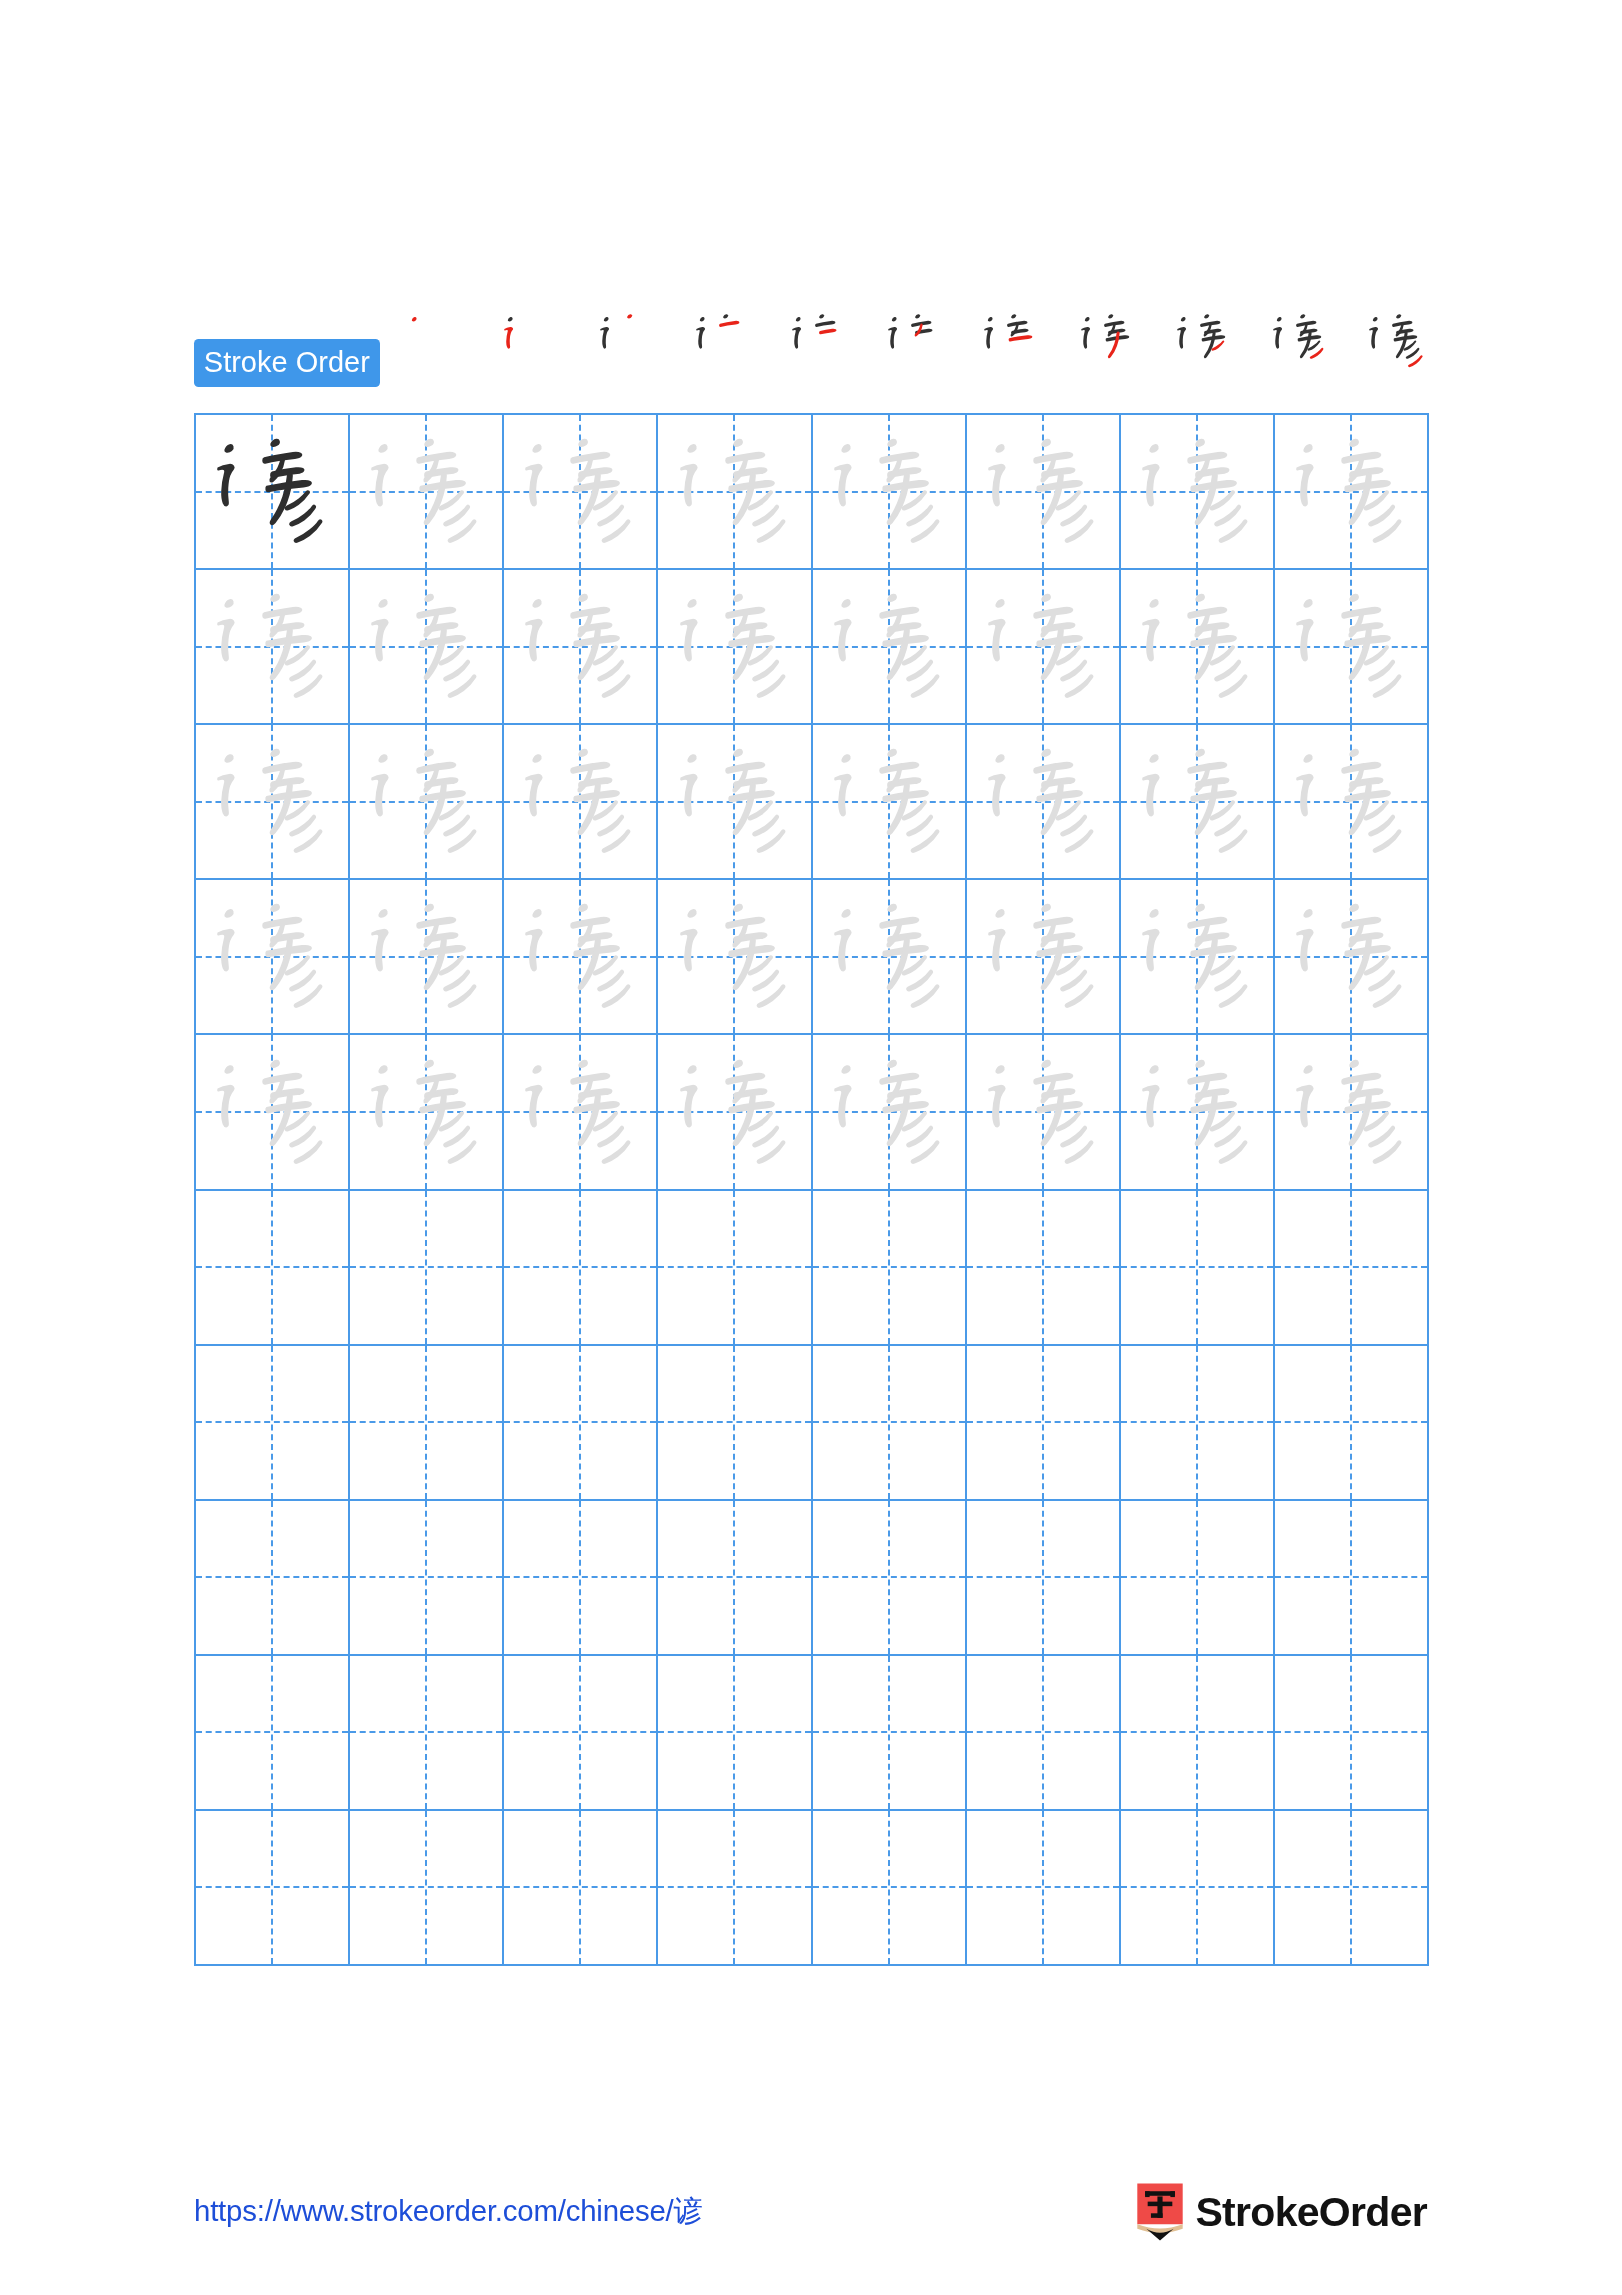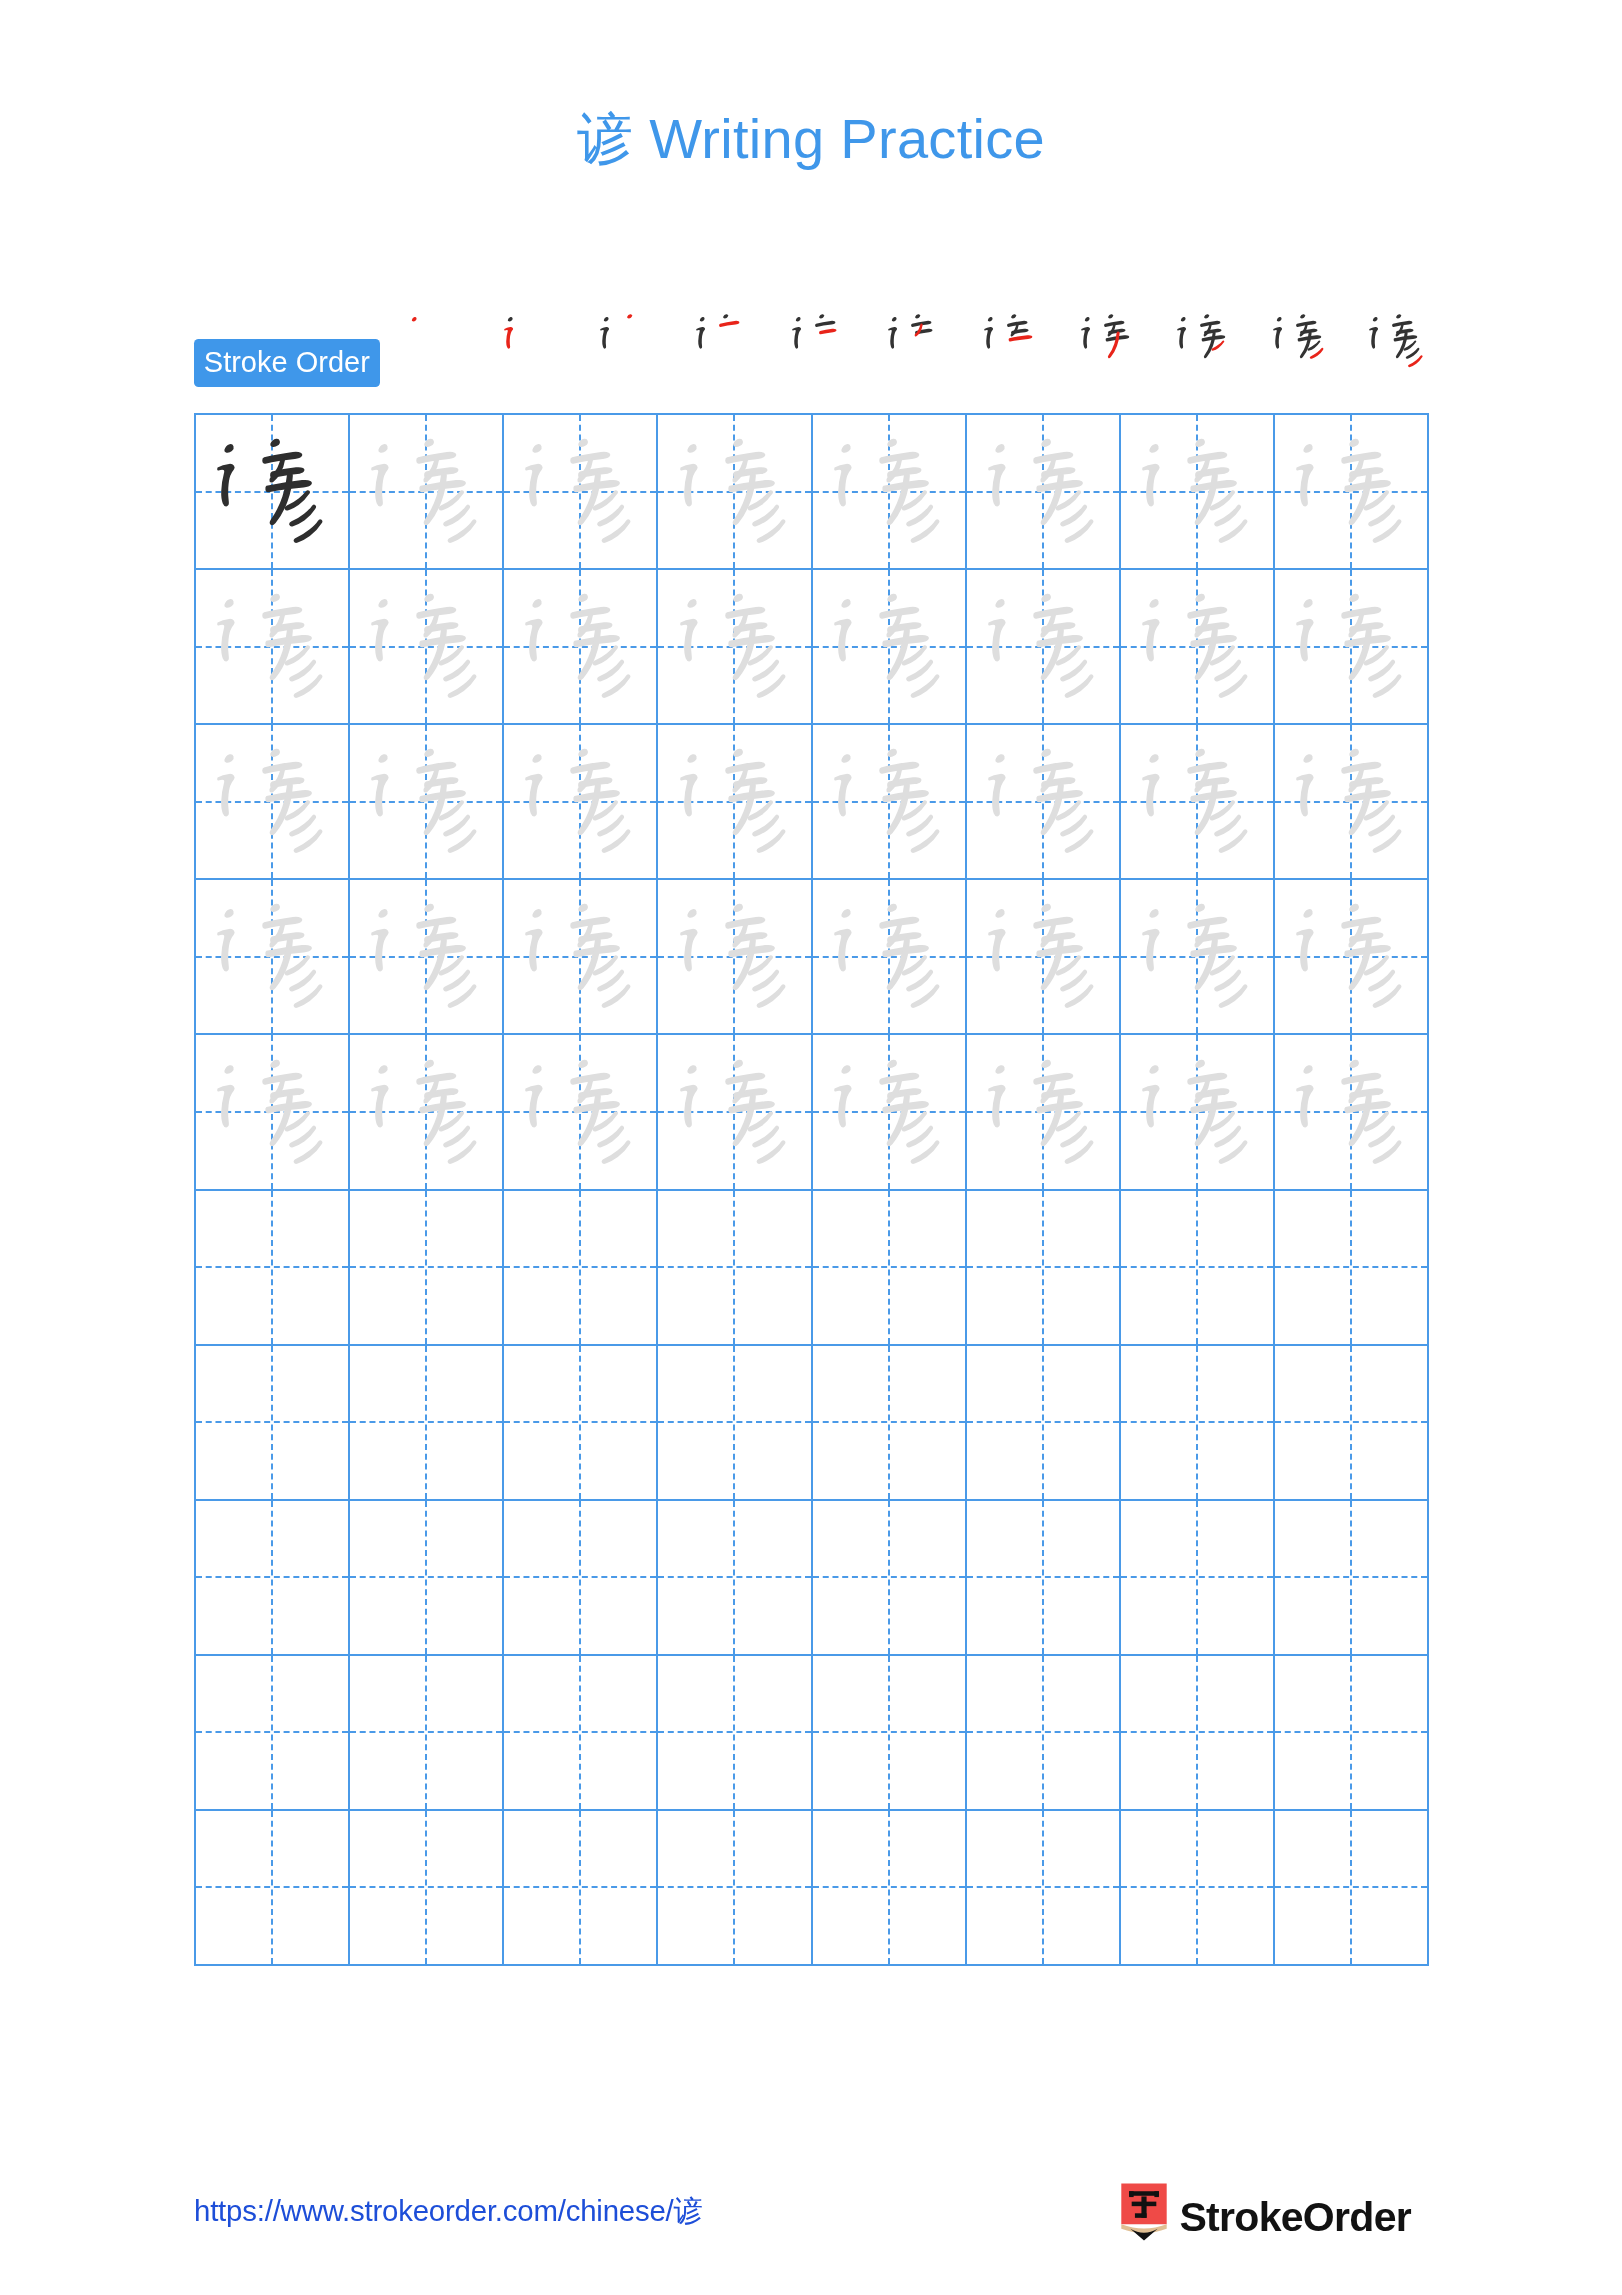--- a/index.html
+++ b/index.html
@@ -154,39 +154,38 @@
 
   .footer-url {
     font-size: 29.4px;
     color: #1d4ed8;
     white-space: nowrap;
     letter-spacing: -0.2px;
   }
 
   .brand {
     display: flex;
-    align-items: flex-end;
+    align-items: center;
     gap: 11.8px;
-    margin-right: 20px;
+    margin-right: 4px;
   }
   .brand-mark { width: 48px; height: 58px; display: block; flex: 0 0 auto; }
   .brand-name {
     font-size: 41px;
     font-weight: bold;
     color: #121212;
     white-space: nowrap;
     letter-spacing: -0.7px;
   }
 </style>
 </head>
 <body>
 
 <div class="page">
 
-  <div class="title">谚 Writing Practice</div>
 
   <div class="stroke-row">
     <div class="so-badge">Stroke Order</div>
     <div class="so-steps">
         <div class="so-step">
           <svg viewBox="0 0 1024 1024" xmlns="http://www.w3.org/2000/svg">
             <path d="M148 196 q10 -34 40 -44 q22 -6 30 14 q7 21 -12 37 q-20 17 -42 13 q-18 -3 -16 -20 z" fill="#e8241a"></path>
           </svg>
         </div>
         <div class="so-step">

